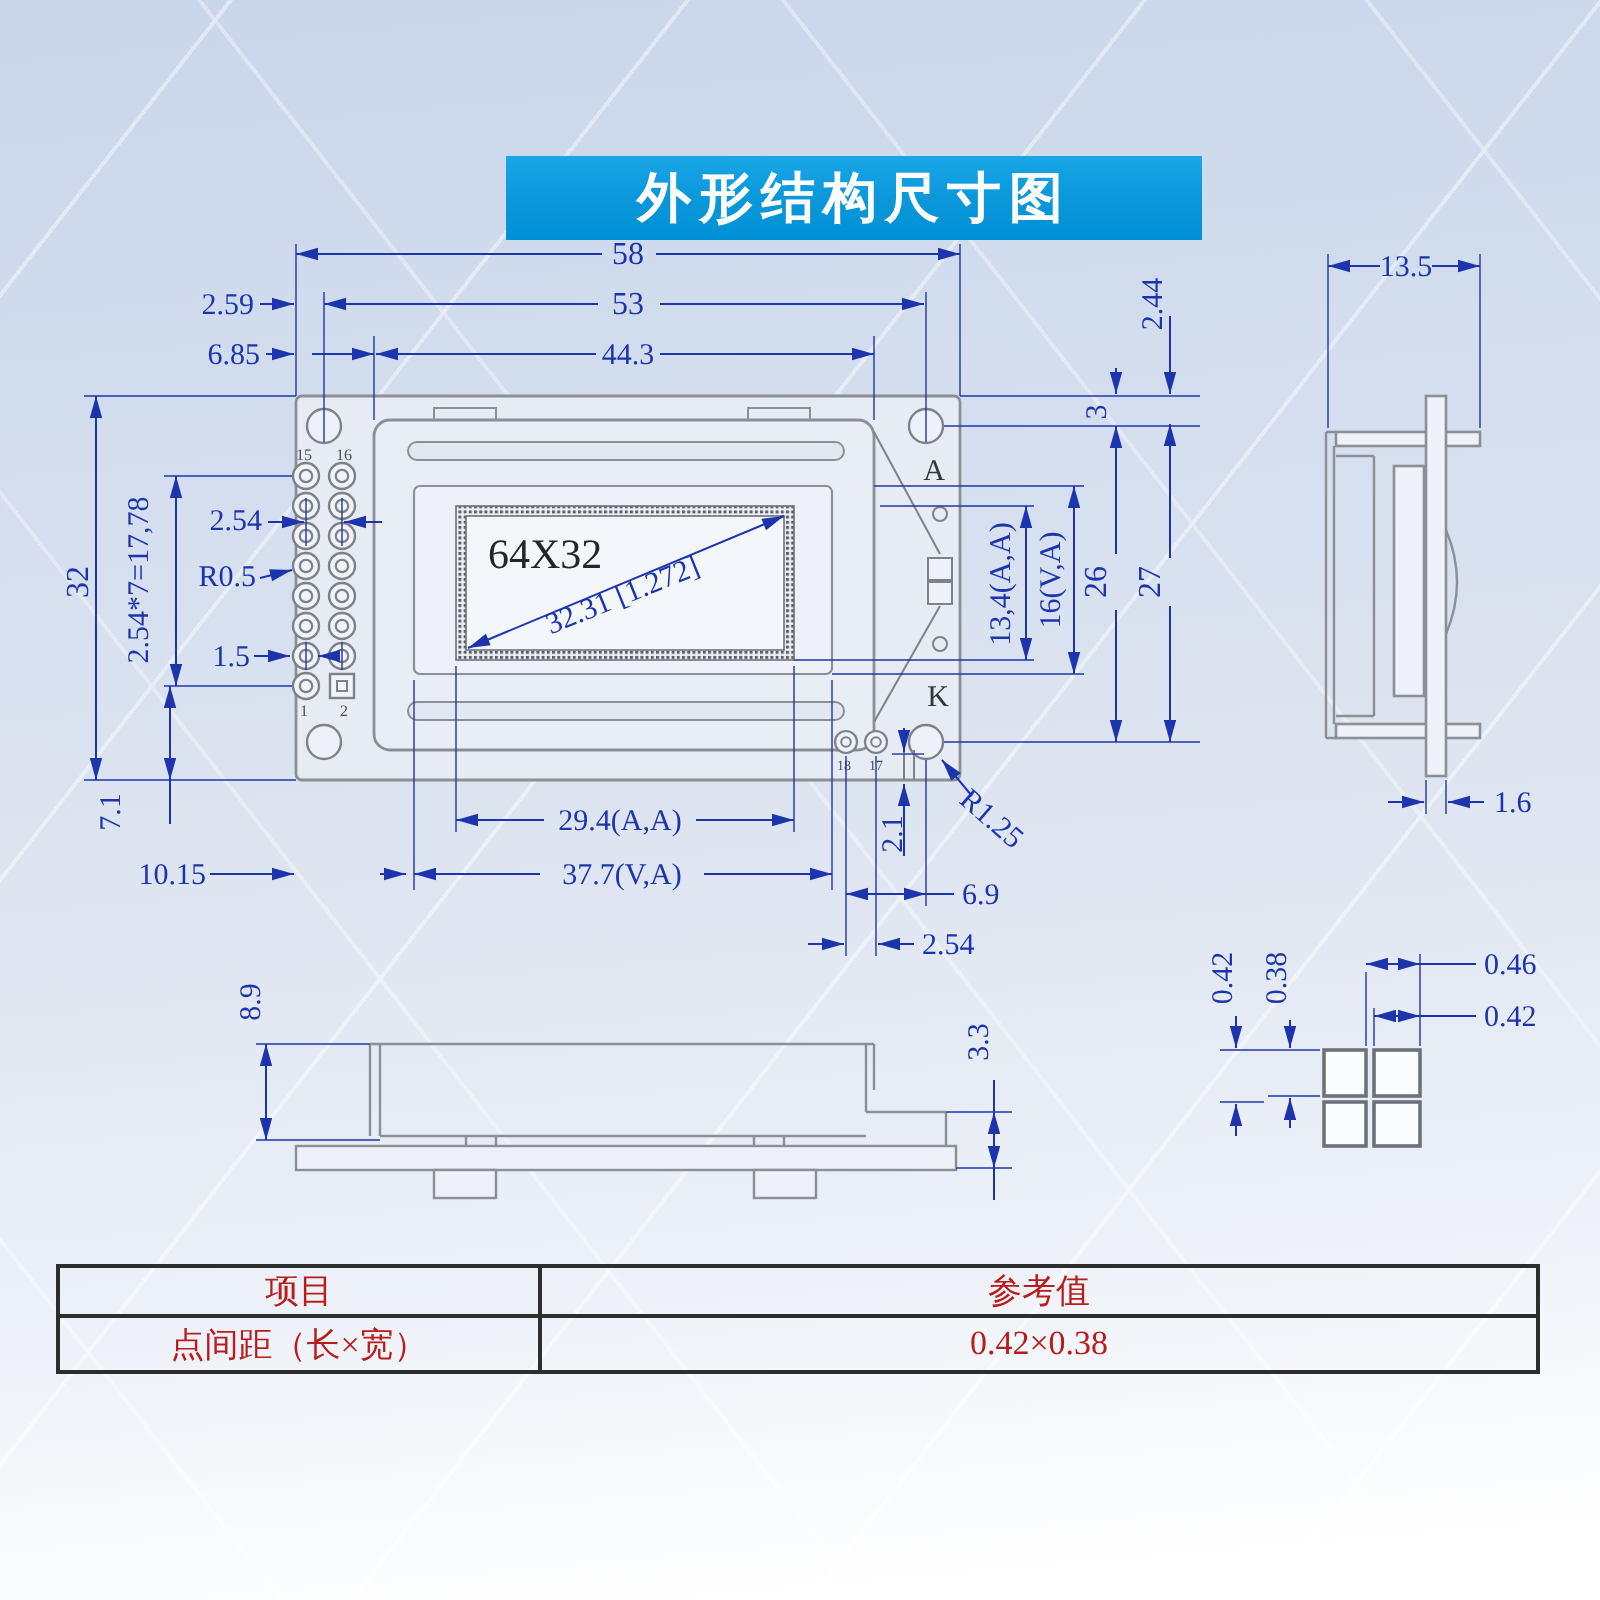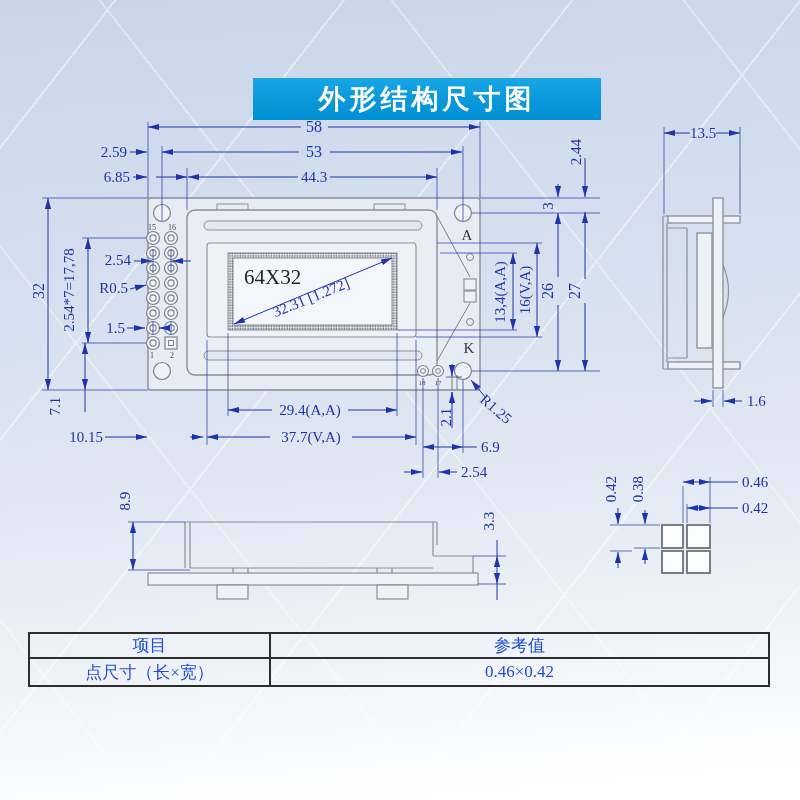--- a/index.html
+++ b/index.html
@@ -23,21 +23,21 @@
   }
   svg text{font-family:"Liberation Serif","DejaVu Serif",serif;}
   .dim{fill:#1e34ad;font-size:15px;}
   .dim-lg{fill:#1e34ad;font-size:16px;}
   .pinnum{fill:#4a4f57;font-size:8px;}
   .pinnum-sm{fill:#4a4f57;font-size:7px;}
   .ak{fill:#33373d;font-size:15px;}
   .lcd-label{fill:#23262b;font-size:21px;}
   .spec{position:absolute;left:28px;top:632px;width:742px;}
   .spec table{border-collapse:collapse;width:100%;table-layout:fixed;background:transparent;}
-  .spec td{border:2px solid #2d2d2d;text-align:center;font-size:17px;color:#1d4ed8;
+  .spec td{border:2px solid #2d2d2d;text-align:center;font-size:17px;color:#b91c1c;
            padding:0;height:26px;overflow:hidden;white-space:nowrap;}
   .spec tr.hdr td{height:21px;}
   .spec td.c1{width:239px;}
 </style>
 </head>
 <body>
 
 <div class="bg-lines"></div>
 
 <div class="banner">
@@ -335,18 +335,18 @@
 </svg>
 
 <div class="spec">
   <table>
     <tbody>
         <tr class="hdr">
       <td class="c1">项目</td>
       <td>参考值</td>
     </tr>
     <tr>
-      <td class="c1">点尺寸（长×宽）</td>
-      <td>0.46×0.42</td>
+      <td class="c1">点间距（长×宽）</td>
+      <td>0.42×0.38</td>
     </tr>
   </tbody>
     </table>
 </div>
 
 </body></html>

